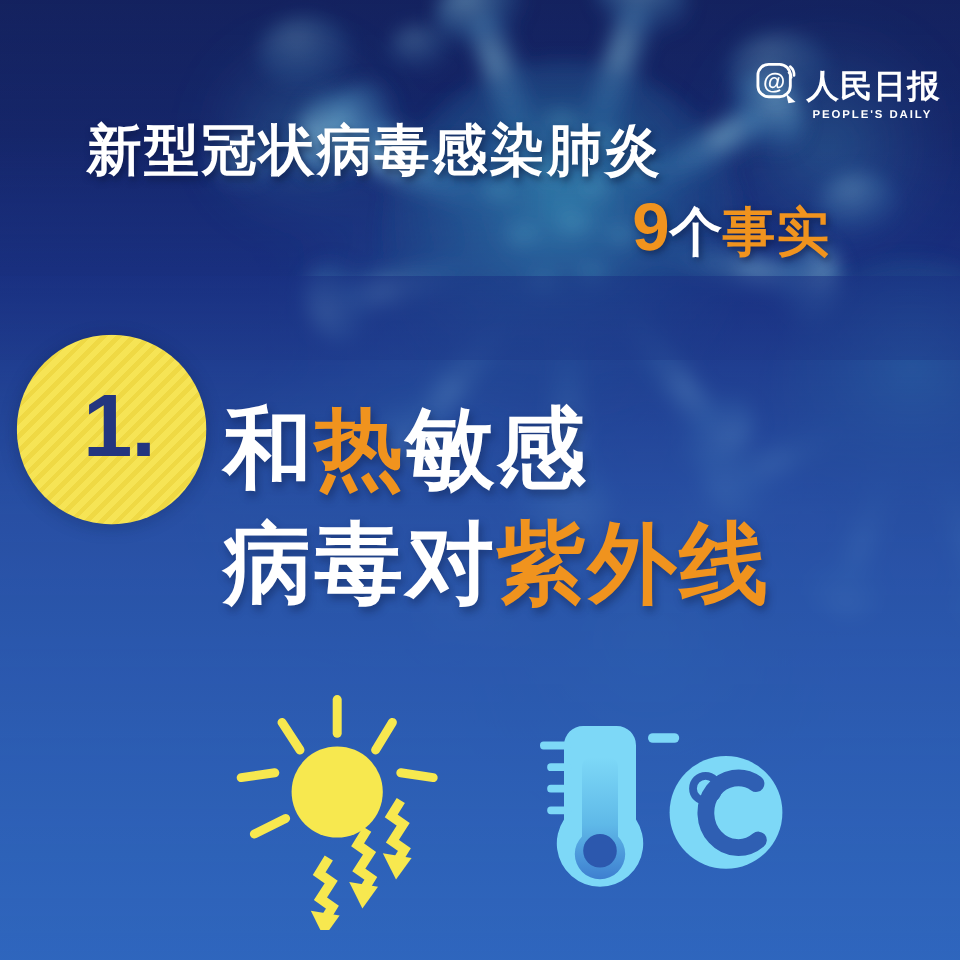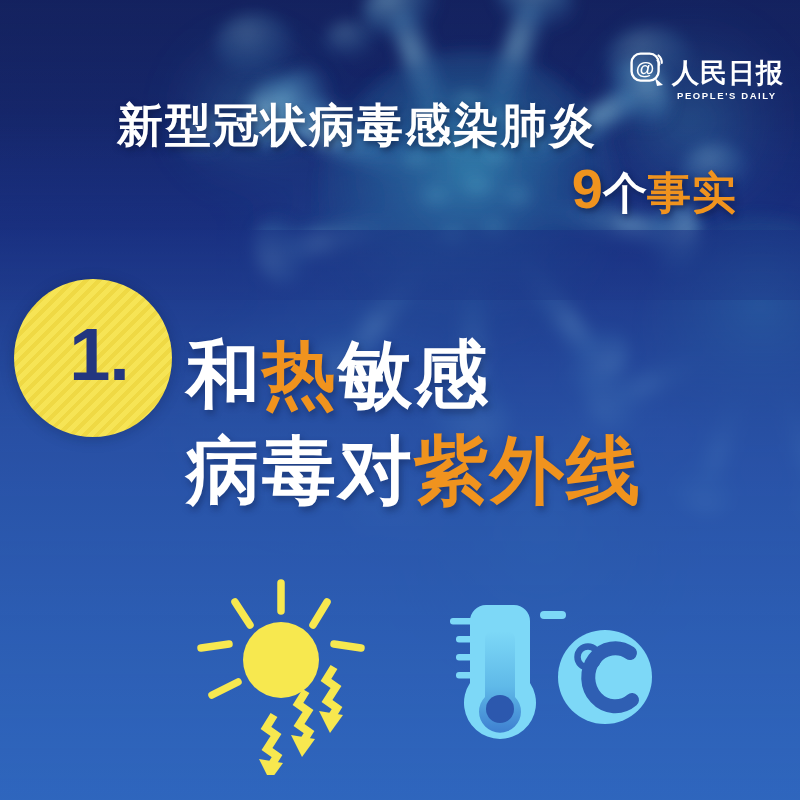--- a/index.html
+++ b/index.html
@@ -57,21 +57,20 @@
   .logo-en{
     font-family:"Liberation Sans", sans-serif;
     font-size:9.5px; font-weight:bold; letter-spacing:1.6px;
     color:#ffffff; margin-top:2px; margin-left:47px; white-space:nowrap;
   }
 
   
   .headline{
     position:absolute; left:72px; top:98px;
     width:620px;
-    margin-left:45px;
   }
   .headline-main{
     font-family:"DejaVu Sans", sans-serif;
     font-size:46px; font-weight:bold;
     letter-spacing:2px;
     color:#ffffff;
     line-height:54px;
     white-space:nowrap;
     text-shadow: 2px 3px 6px rgba(8,16,50,0.55);
   }

